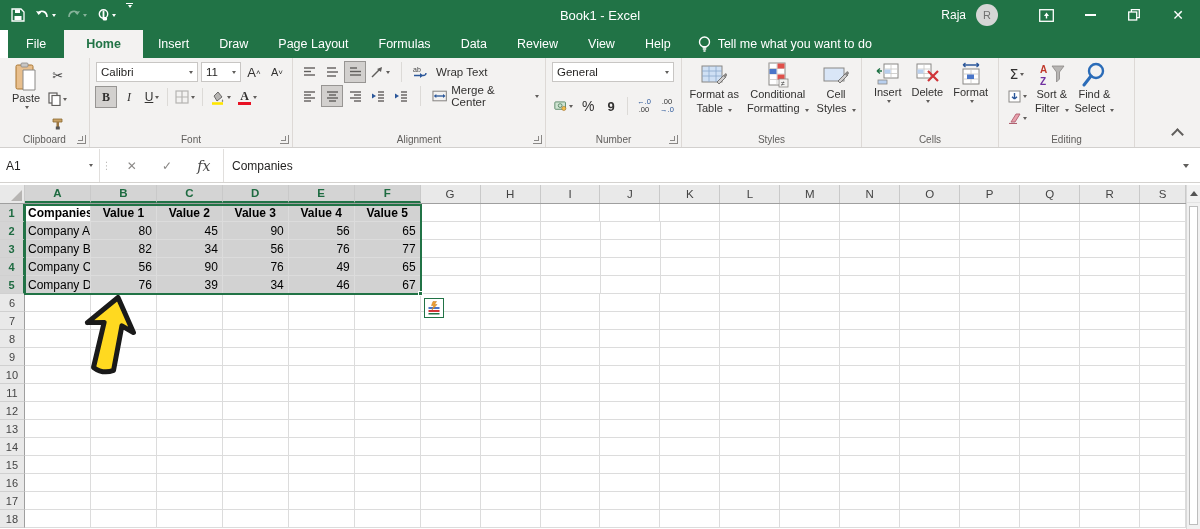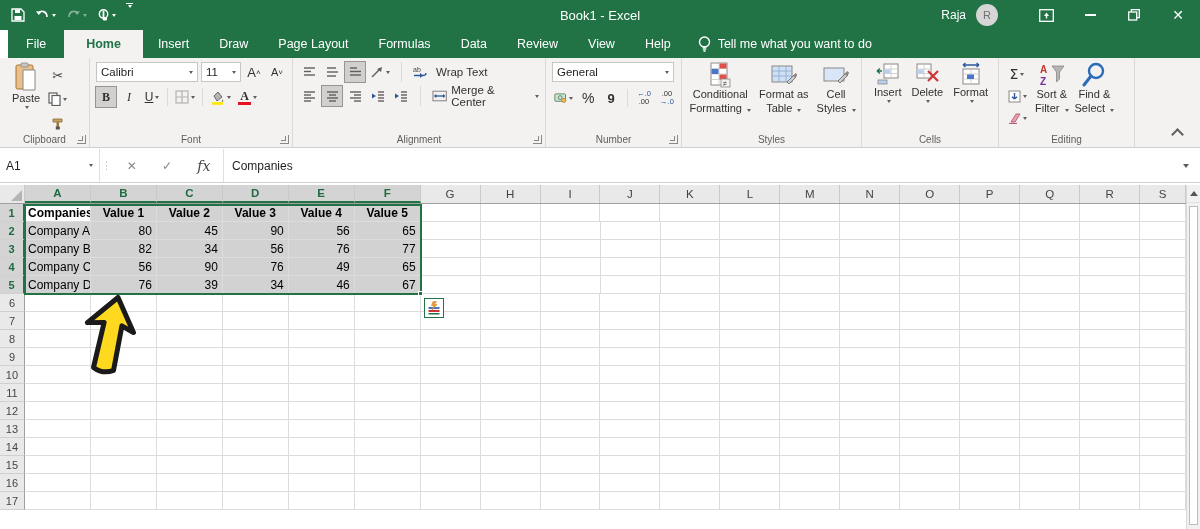--- a/index.html
+++ b/index.html
@@ -363,21 +363,21 @@
           </svg>
         <span style="font-size:11.5px;">Merge &amp; Center</span>
         <span class="dd sm" style="color:#605e5c;"></span>
       </span>
     </div>
     <span class="glabel">Alignment</span>
     <span class="launcher"></span>
   </div>
 
   <div class="rgroup" style="width:136px;">
-    <span class="combo" style="width:122px; margin-bottom:6px;gap:40px;">
+    <span class="combo" style="width:122px; margin-bottom:14px;gap:40px;">
         <span>General</span>
         <span class="dd sm"></span>
       </span>
     <div class="seprow">
       <span class="sbtn">
         <svg width="16" height="12" viewBox="0 0 16 12">
             <rect x="1" y="1" width="13" height="9" rx="1" fill="#cfe3d2" stroke="#4a7c59" stroke-width="1"></rect>
             <circle cx="7.5" cy="5.5" r="2.3" fill="none" stroke="#4a7c59" stroke-width="1"></circle>
             <circle cx="12" cy="9" r="2.5" fill="#f0c04a" stroke="#a8742f" stroke-width="0.8"></circle>
           </svg>
@@ -393,42 +393,42 @@
       <span class="sbtn" style="flex-direction:column; font-size:7.5px; line-height:1.1; color:#333;">
           <span>.00</span>
           <span style="color:#2b579a;">→.0</span>
         </span>
     </div>
     <span class="glabel">Number</span>
     <span class="launcher"></span>
   </div>
 
   <div class="rgroup" style="width:180px; display:flex; gap:8px; justify-content:center;">
+    <div class="bigbtn">
+      <svg width="26" height="26" viewBox="0 0 26 26">
+          <rect x="1" y="4" width="20" height="16" fill="#cfe0f4" stroke="#8a8886" stroke-width="1"></rect>
+          <path d="M1 9 h20 M1 14 h20 M8 4 v16 M15 4 v16" stroke="#8aa8cc" stroke-width="0.8"></path>
+          <path d="M16 20 L23 13 L25 15 L18 22 Z" fill="#d0cece" stroke="#605e5c" stroke-width="0.8"></path>
+          <rect x="23" y="11" width="3" height="4" transform="rotate(45 24 13)" fill="#8a8886"></rect>
+        </svg>
+      <span>Format as</span>
+      <span><span>Table</span> <span class="dd sm" style="color:#605e5c;"></span></span>
+    </div>
     <div class="bigbtn">
       <svg width="22" height="26" viewBox="0 0 22 26">
           <rect x="2" y="1" width="16" height="22" fill="#fff" stroke="#8a8886" stroke-width="1"></rect>
           <path d="M2 1 h16 M2 6.5 h16 M2 12 h16 M2 17.5 h16 M10 1 v22" stroke="#c8c6c4" stroke-width="0.8" fill="none"></path>
           <rect x="10.5" y="1.5" width="7" height="5" fill="#e0504a"></rect>
           <rect x="2.5" y="7" width="7" height="5" fill="#4a76c9"></rect>
           <rect x="10.5" y="12.5" width="7" height="5" fill="#e0504a"></rect>
           <rect x="12" y="17" width="9" height="8" fill="#f3f2f1" stroke="#8a8886" stroke-width="0.8"></rect>
           <text x="14" y="24" font-size="7" fill="#333">≠</text>
         </svg>
       <span>Conditional</span>
       <span><span>Formatting</span> <span class="dd sm" style="color:#605e5c;"></span></span>
-    </div>
-    <div class="bigbtn">
-      <svg width="26" height="26" viewBox="0 0 26 26">
-          <rect x="1" y="4" width="20" height="16" fill="#cfe0f4" stroke="#8a8886" stroke-width="1"></rect>
-          <path d="M1 9 h20 M1 14 h20 M8 4 v16 M15 4 v16" stroke="#8aa8cc" stroke-width="0.8"></path>
-          <path d="M16 20 L23 13 L25 15 L18 22 Z" fill="#d0cece" stroke="#605e5c" stroke-width="0.8"></path>
-          <rect x="23" y="11" width="3" height="4" transform="rotate(45 24 13)" fill="#8a8886"></rect>
-        </svg>
-      <span>Format as</span>
-      <span><span>Table</span> <span class="dd sm" style="color:#605e5c;"></span></span>
     </div>
     <div class="bigbtn">
       <svg width="26" height="26" viewBox="0 0 26 26">
           <rect x="1" y="6" width="20" height="13" fill="#d9e6f7" stroke="#8a8886" stroke-width="1"></rect>
           <path d="M15 19 L23 11 L25 13 L17 21 Z" fill="#d0cece" stroke="#605e5c" stroke-width="0.8"></path>
           <rect x="22.5" y="9.5" width="3" height="4" transform="rotate(45 24 11.5)" fill="#8a8886"></rect>
         </svg>
       <span>Cell</span>
       <span><span>Styles</span> <span class="dd sm" style="color:#605e5c;"></span></span>
     </div>
@@ -924,20 +924,42 @@
         <div class="cell" style="width: 60px;"></div>
         <div class="cell" style="width: 60px;"></div>
         <div class="cell" style="width: 60px;"></div>
         <div class="cell" style="width: 60px;"></div>
         <div class="cell" style="width: 60px;"></div>
         <div class="cell" style="width: 60px;"></div>
         <div class="cell" style="width: 60px;"></div>
         <div class="cell" style="width: 60px;"></div>
         <div class="cell" style="width: 46px;"></div>
       </div>
+      <div class="grow">
+        <div class="rh">18</div>
+        <div class="cell" style="width: 66px;"></div>
+        <div class="cell" style="width: 66px;"></div>
+        <div class="cell" style="width: 66px;"></div>
+        <div class="cell" style="width: 66px;"></div>
+        <div class="cell" style="width: 66px;"></div>
+        <div class="cell" style="width: 66px;"></div>
+        <div class="cell" style="width: 60px;"></div>
+        <div class="cell" style="width: 60px;"></div>
+        <div class="cell" style="width: 60px;"></div>
+        <div class="cell" style="width: 60px;"></div>
+        <div class="cell" style="width: 60px;"></div>
+        <div class="cell" style="width: 60px;"></div>
+        <div class="cell" style="width: 60px;"></div>
+        <div class="cell" style="width: 60px;"></div>
+        <div class="cell" style="width: 60px;"></div>
+        <div class="cell" style="width: 60px;"></div>
+        <div class="cell" style="width: 60px;"></div>
+        <div class="cell" style="width: 60px;"></div>
+        <div class="cell" style="width: 46px;"></div>
+      </div>
     </div>
 
   <div id="sel-border">
     <span id="fill-handle"></span>
   </div>
 
   <div id="qa-btn">
     <svg width="14" height="14" viewBox="0 0 14 14">
         <rect x="1.5" y="6" width="11" height="2" fill="#4a76c9"></rect>
         <rect x="1.5" y="9" width="11" height="2" fill="#d13438"></rect>

